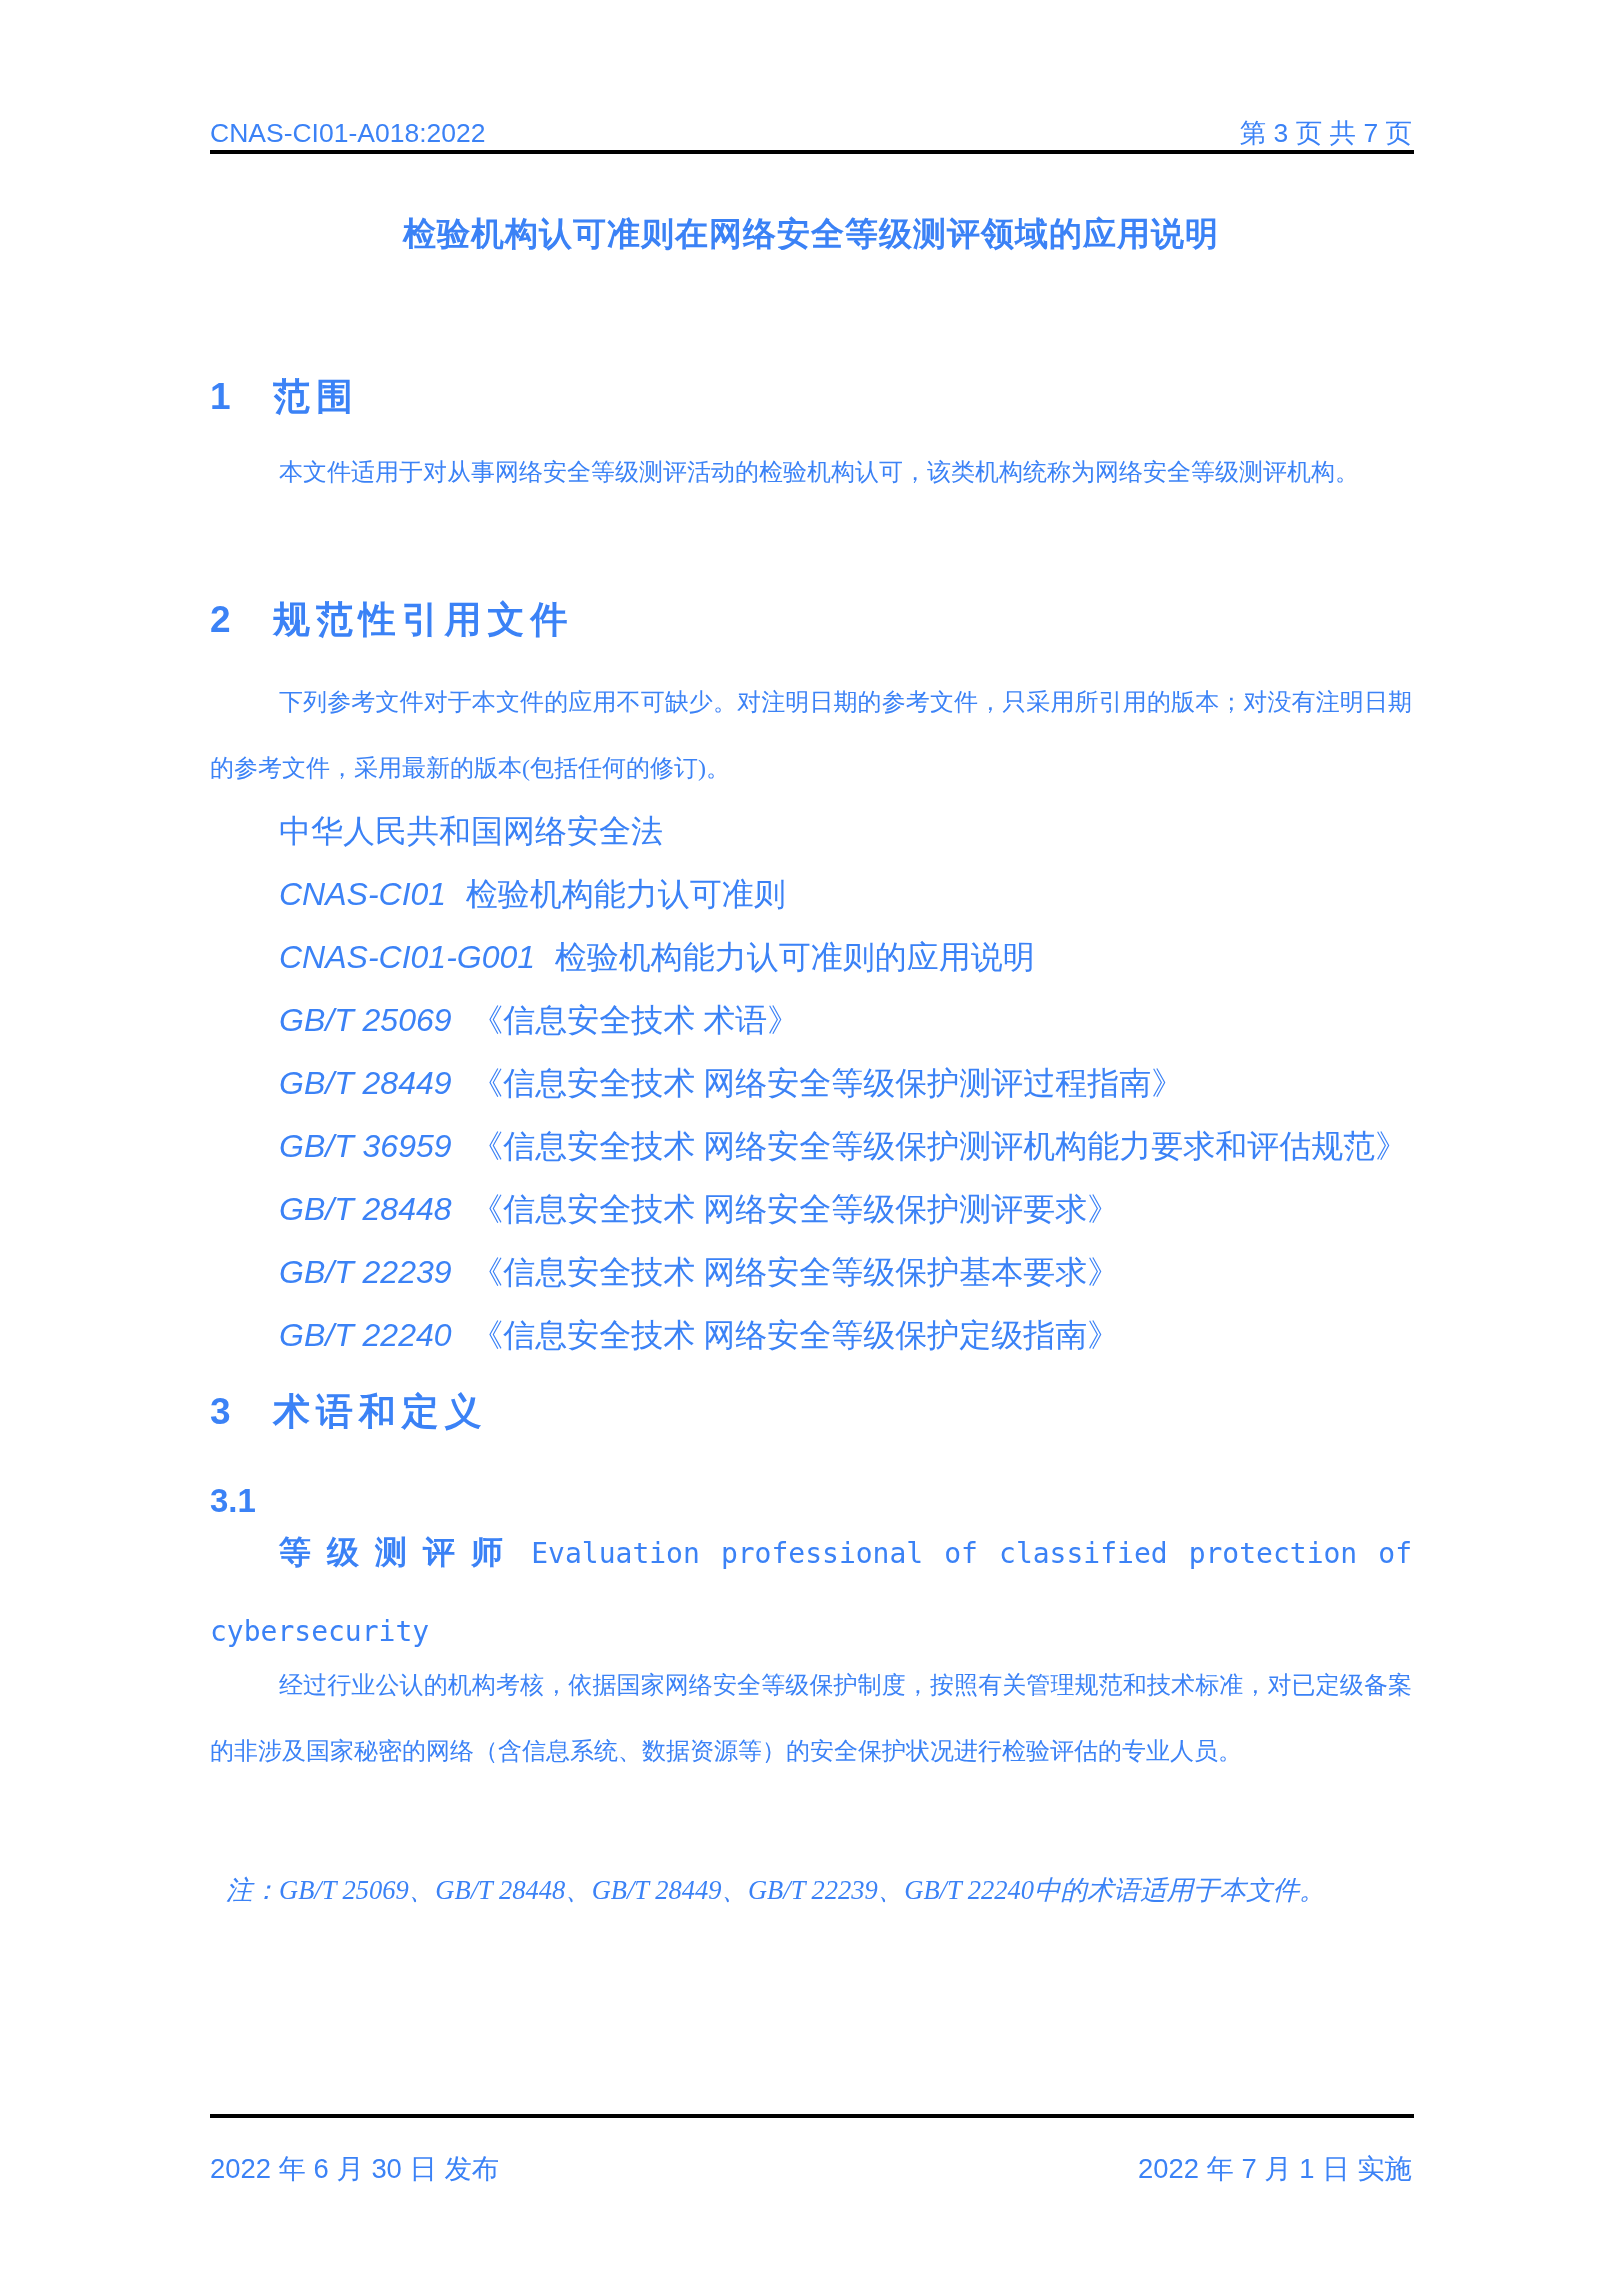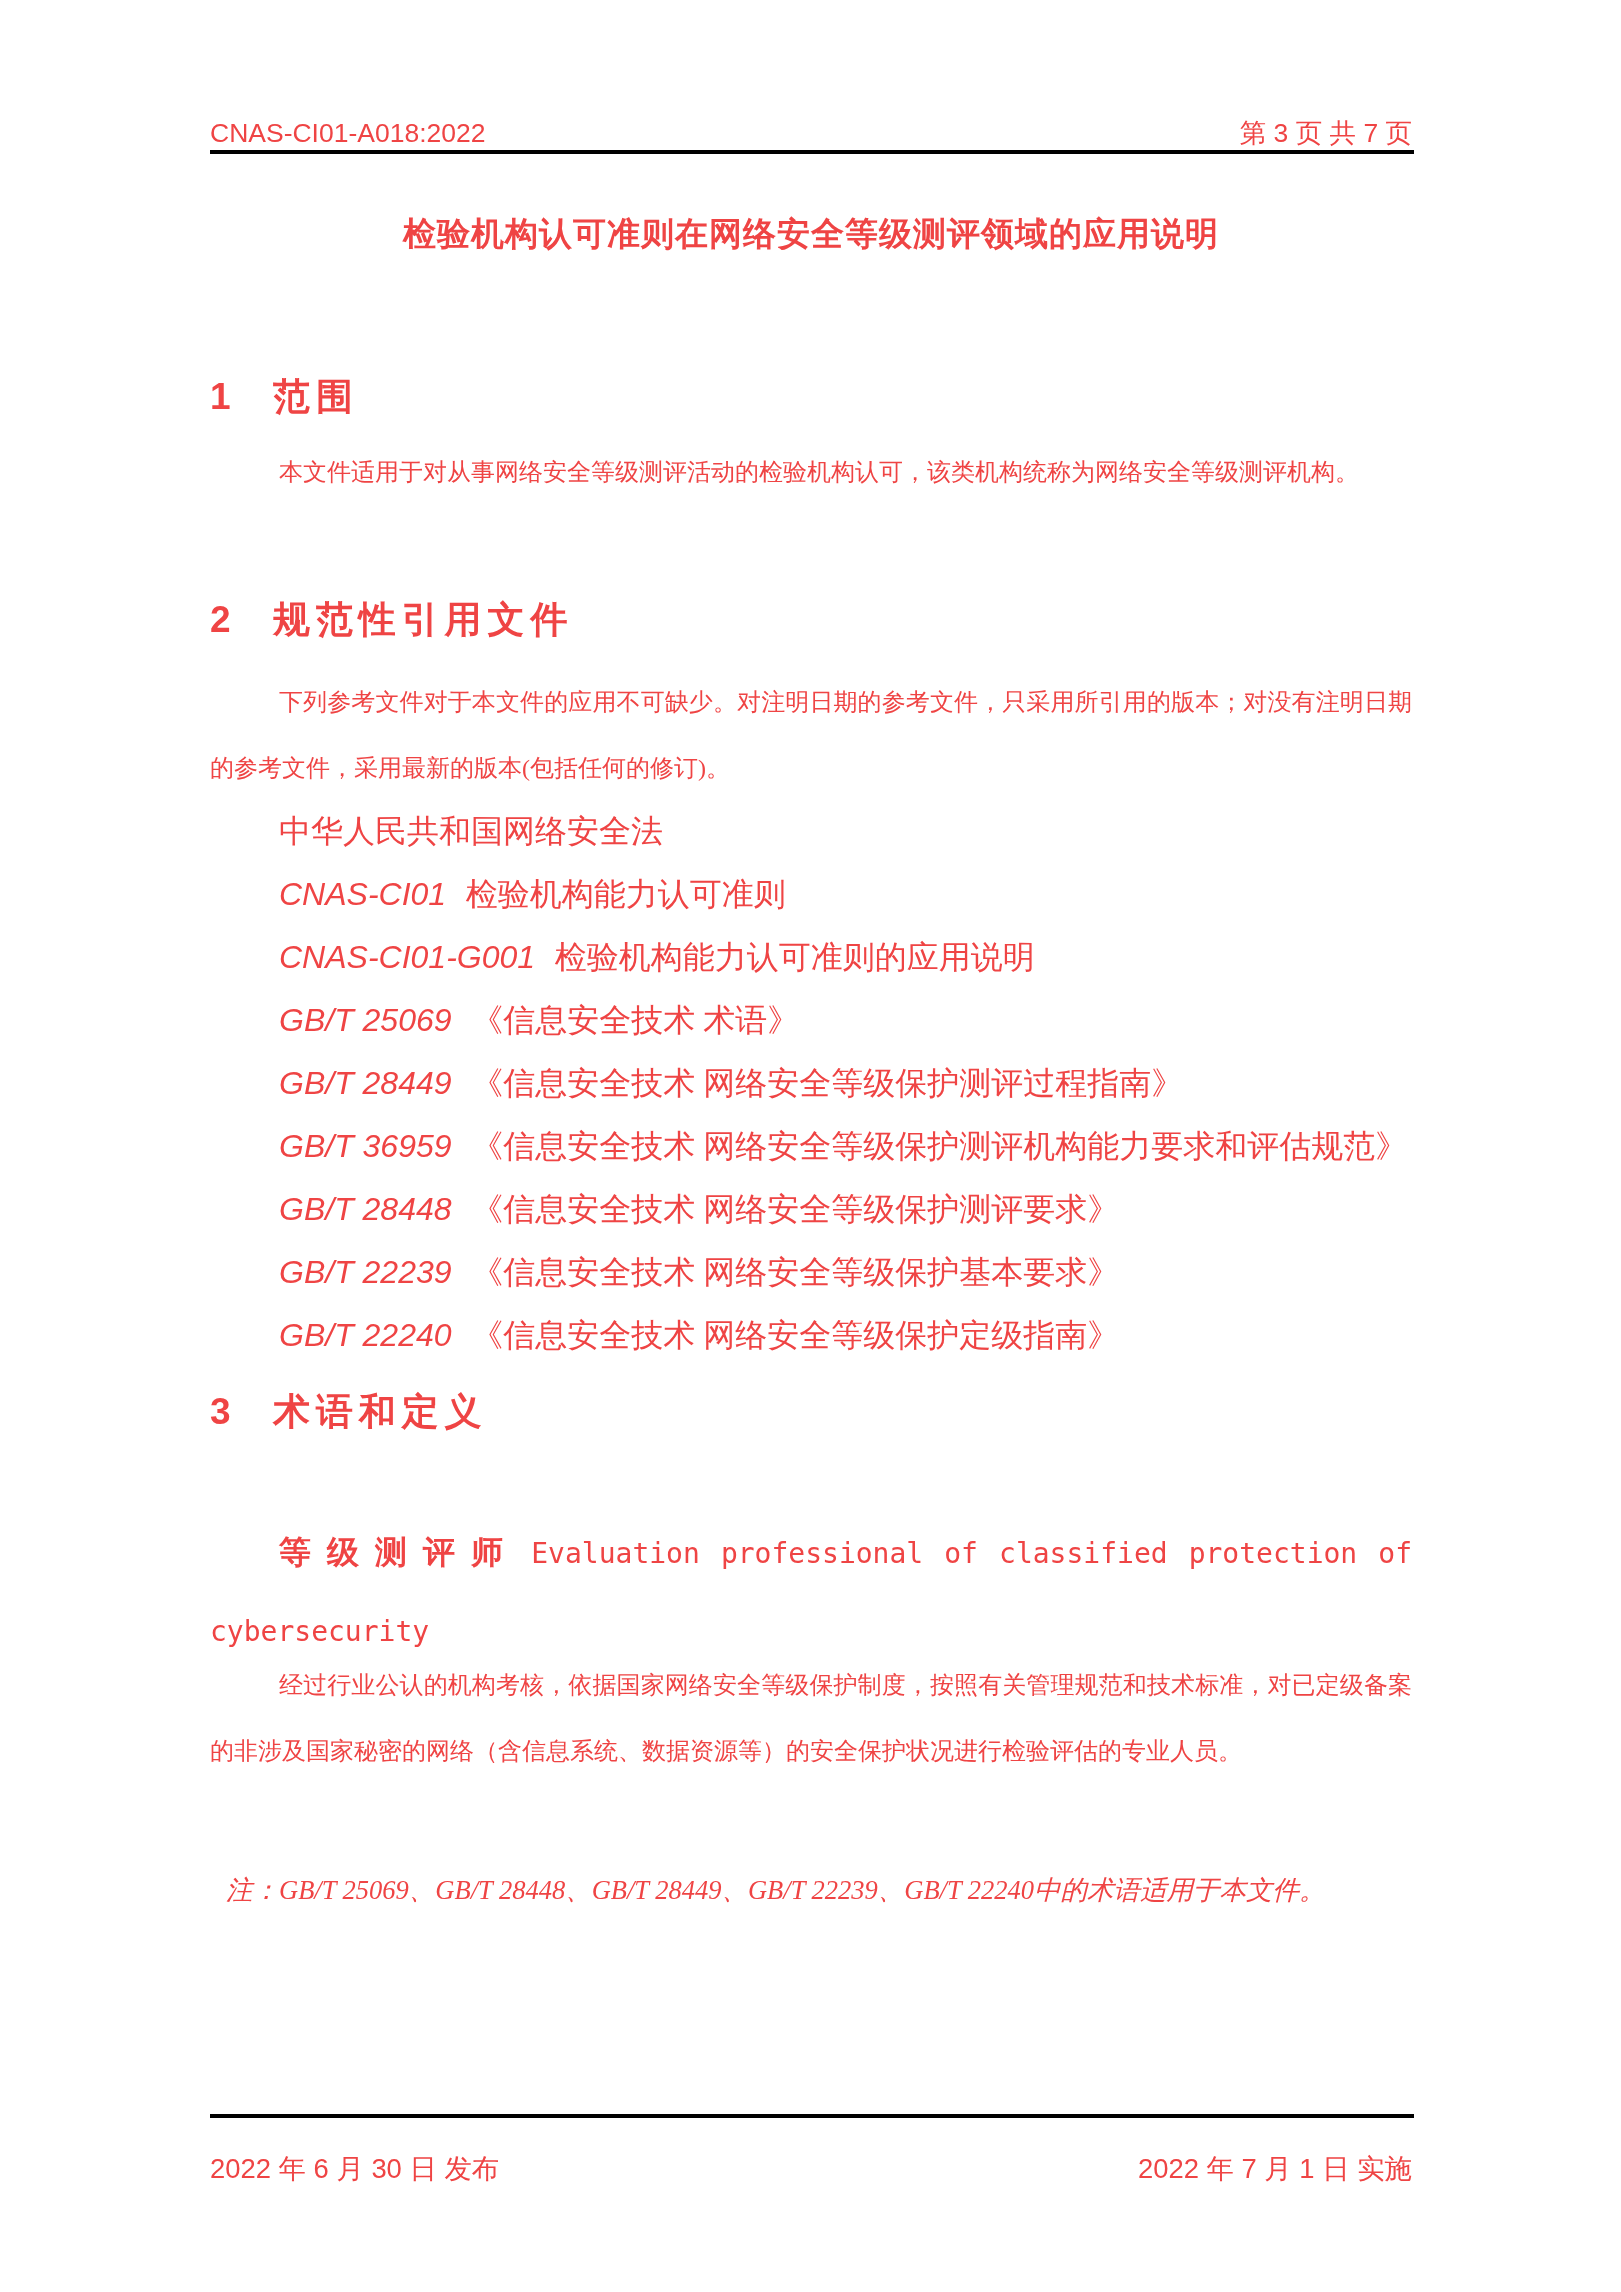--- a/index.html
+++ b/index.html
@@ -1,20 +1,20 @@
 <!DOCTYPE html>
 <html><head>
 <meta charset="utf-8">
 <style>
   html,body { margin:0; padding:0; background:#e8e8e8; }
   .page {
     position:relative;
     width:1621px; height:2293px;
     background:#ffffff;
-    color:#ef4444;
+    color:#3b82f6;
     overflow:hidden;
     font-family:"Liberation Serif","DejaVu Serif",serif;
   }
   .abs { position:absolute; left:210px; width:1202px; }
 
   
   .page-header {
     top:119px;
     display:flex; justify-content:space-between; align-items:baseline;
     font-family:"Liberation Sans","DejaVu Sans",sans-serif;
@@ -137,20 +137,21 @@
     <li><span class="ref-code">GB/T 36959</span><span>《信息安全技术 网络安全等级保护测评机构能力要求和评估规范》</span></li>
     <li><span class="ref-code">GB/T 28448</span><span>《信息安全技术 网络安全等级保护测评要求》</span></li>
     <li><span class="ref-code">GB/T 22239</span><span>《信息安全技术 网络安全等级保护基本要求》</span></li>
     <li><span class="ref-code">GB/T 22240</span><span>《信息安全技术 网络安全等级保护定级指南》</span></li>
   </ul>
 
   <div class="abs sec-heading sec-3">
     <span class="sec-num">3</span><span>术语和定义</span>
   </div>
 
+  <div class="abs clause-num">3.1</div>
 
   <p class="abs para para-def">经过行业公认的机构考核，依据国家网络安全等级保护制度，按照有关管理规范和技术标准，对已定级备案的非涉及国家秘密的网络（含信息系统、数据资源等）的安全保护状况进行检验评估的专业人员。</p>
 
   <p class="abs term-line">
     <span class="term-zh">等级测评师</span>
     <span class="term-en">Evaluation professional of classified protection of cybersecurity</span>
   </p>
 
   <p class="abs note">注：GB/T 25069、GB/T 28448、GB/T 28449、GB/T 22239、GB/T 22240中的术语适用于本文件。</p>
 

